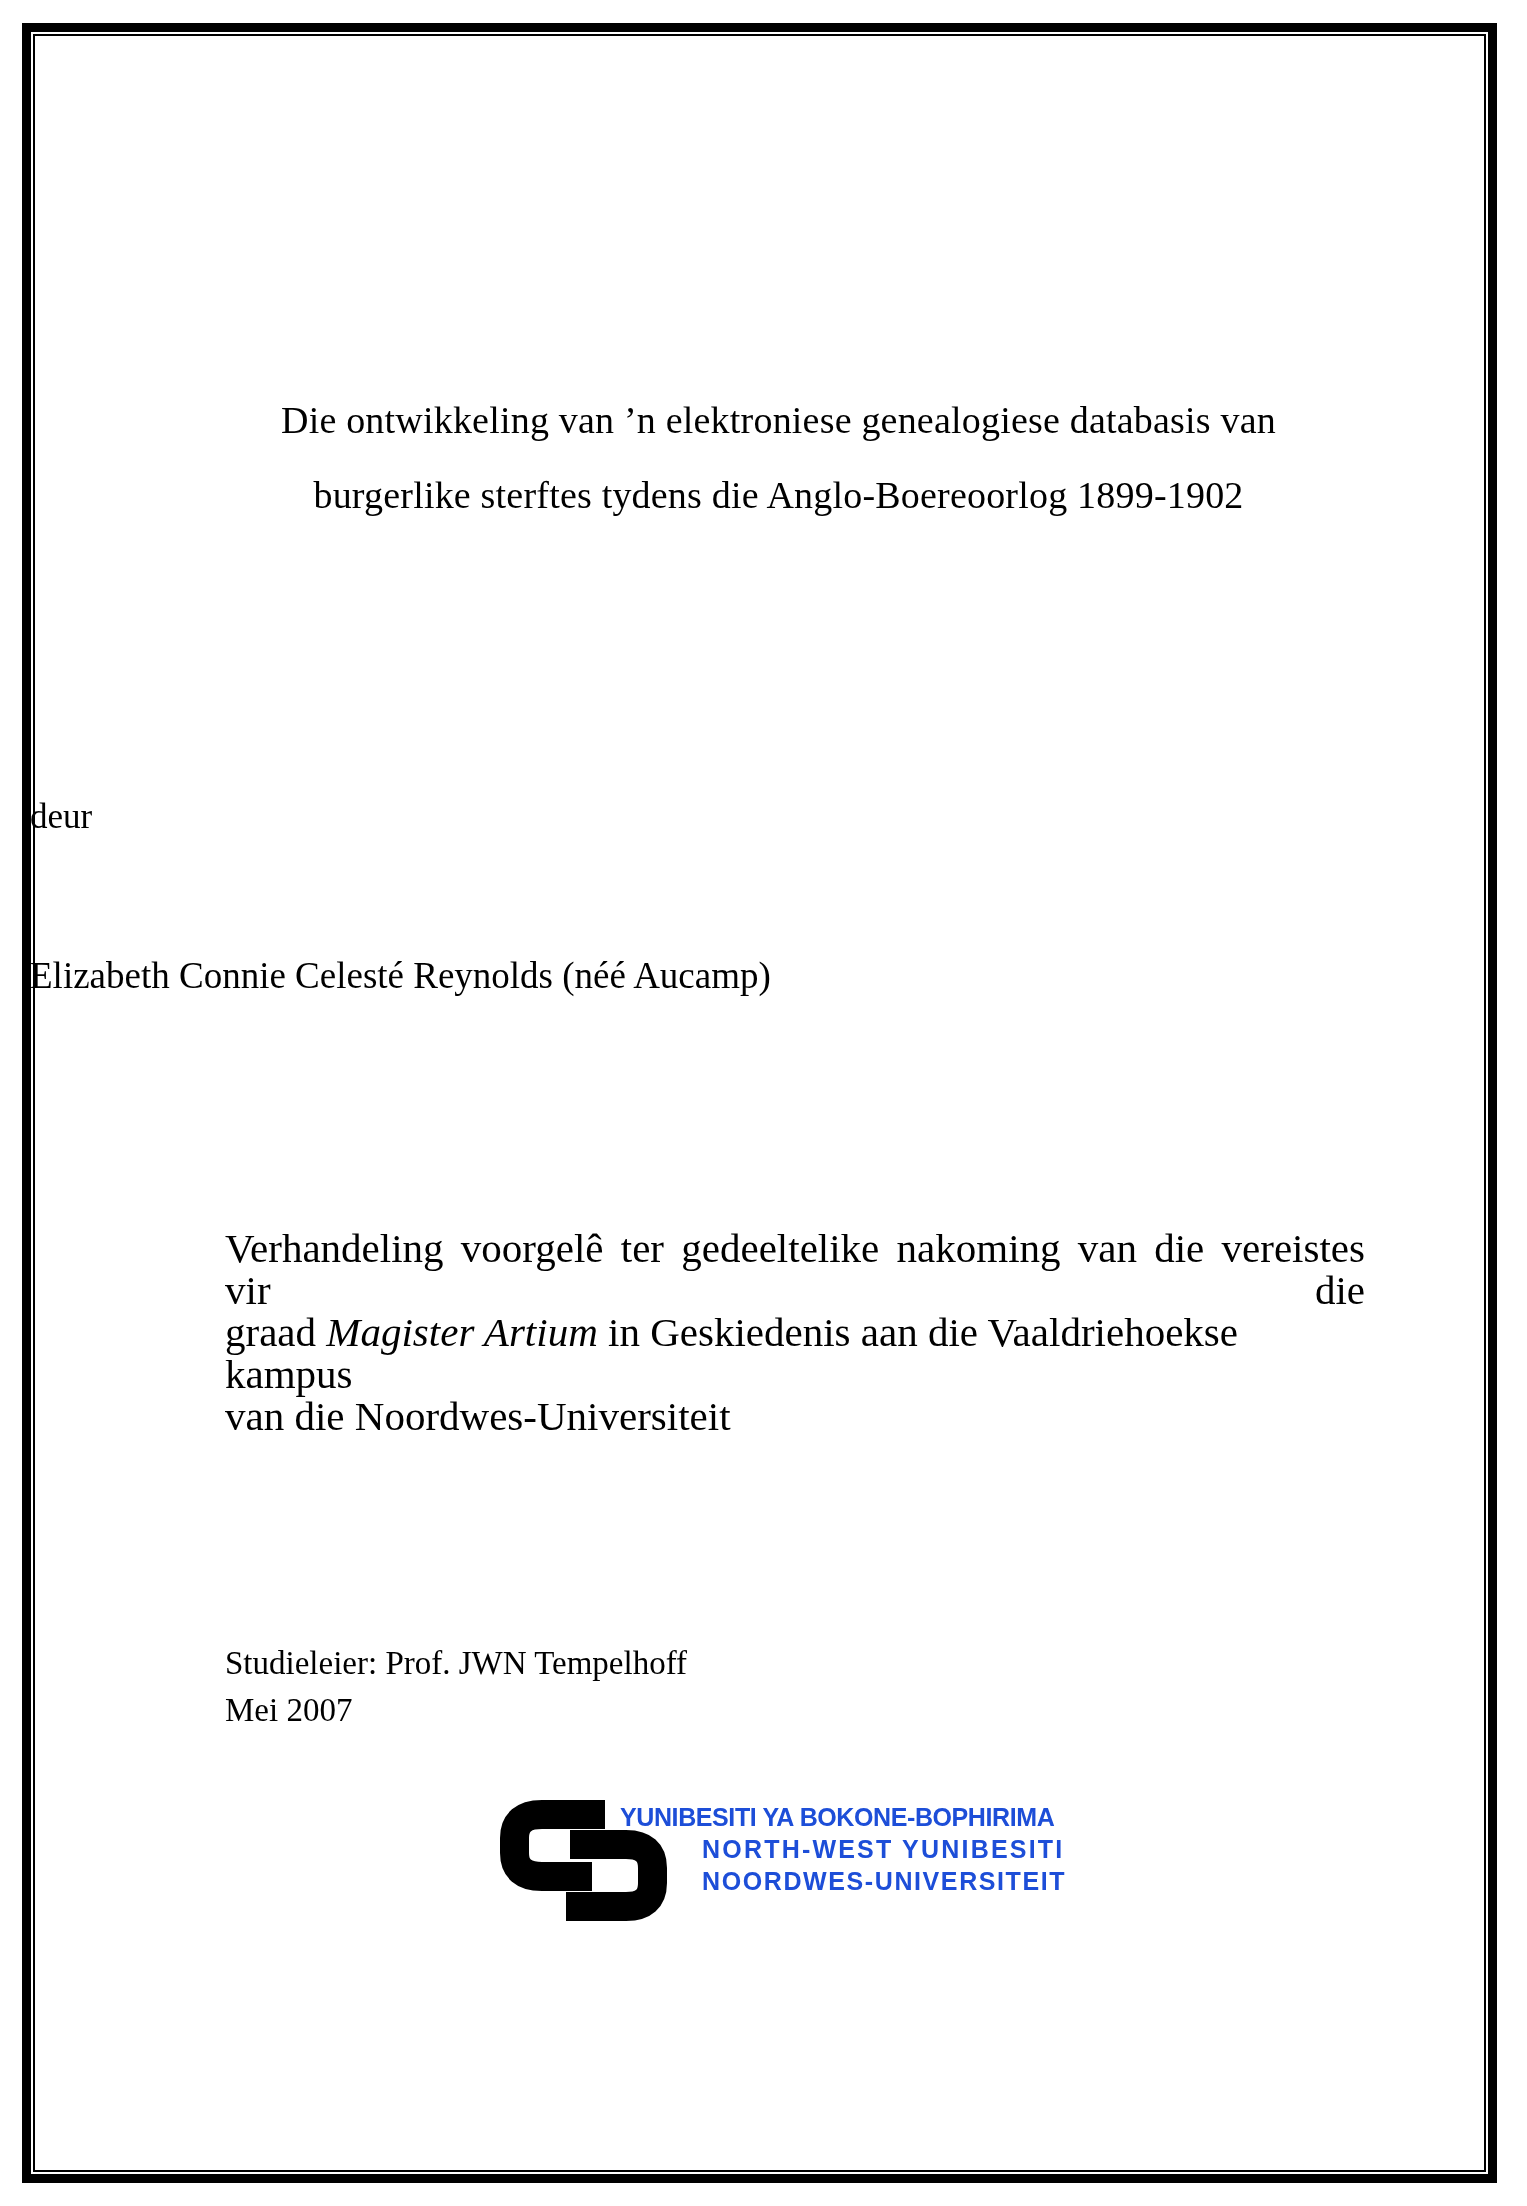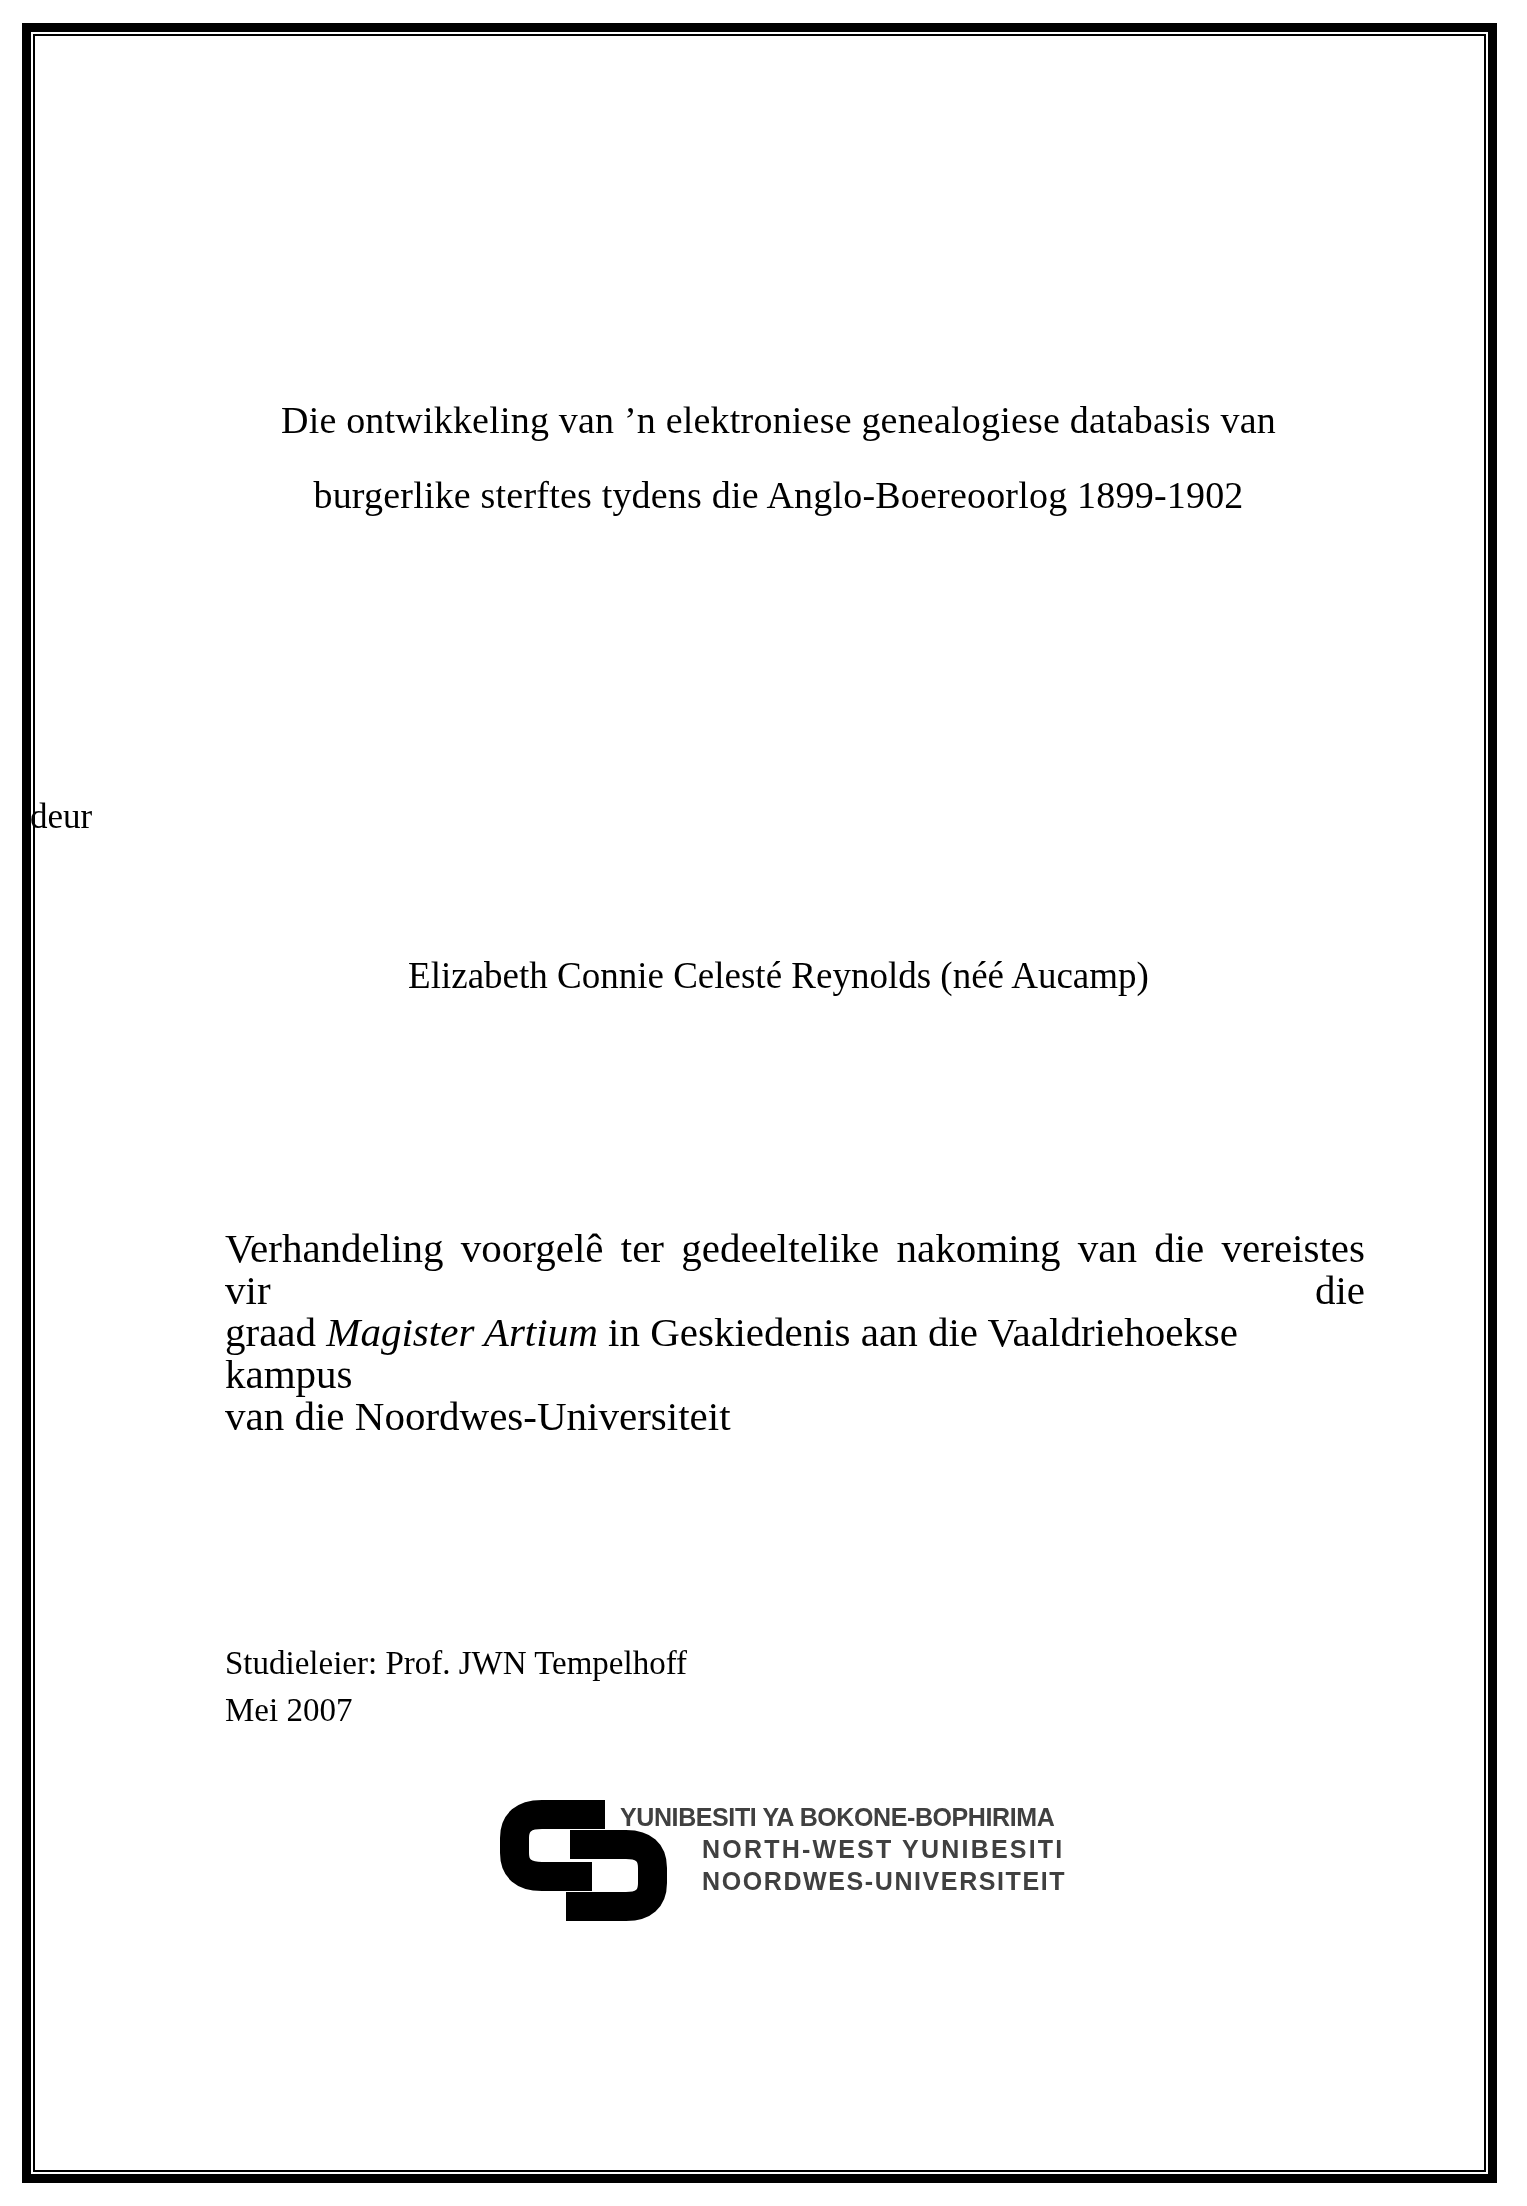--- a/index.html
+++ b/index.html
@@ -35,21 +35,21 @@
     white-space: nowrap;
   }
   .byline {
     position: absolute;
     left: 0; right: 0; top: 797px;
     font-size: 35px;
   }
   .author {
     position: absolute;
     left: 0; right: 0; top: 954px;
-    text-align: center;
+    text-align: left;
     font-size: 37px;
   }
   .statement {
     position: absolute;
     left: 195px; top: 1227px;
     width: 1140px;
     font-size: 41px;
     line-height: 42px;
   }
   .st-line1 { text-align: justify; text-align-last: justify; }
@@ -67,21 +67,21 @@
   }
   .logo-mark { position: absolute; left: 0; top: 0; }
   .logo-text {
     position: absolute;
     left: 120px; top: 1px;
     font-family: "Liberation Sans", sans-serif;
     font-weight: bold;
     font-size: 25px;
     line-height: 32px;
     white-space: nowrap;
-    color: #404040;
+    color: #1d4ed8;
   }
   .lt1 { letter-spacing: -0.4px; }
   .lt2 { margin-left: 82px; letter-spacing: 2.2px; }
   .lt3 { margin-left: 82px; letter-spacing: 1.6px; }
 </style>
 </head>
 <body>
 
 <div class="page">
   <div class="frame">

